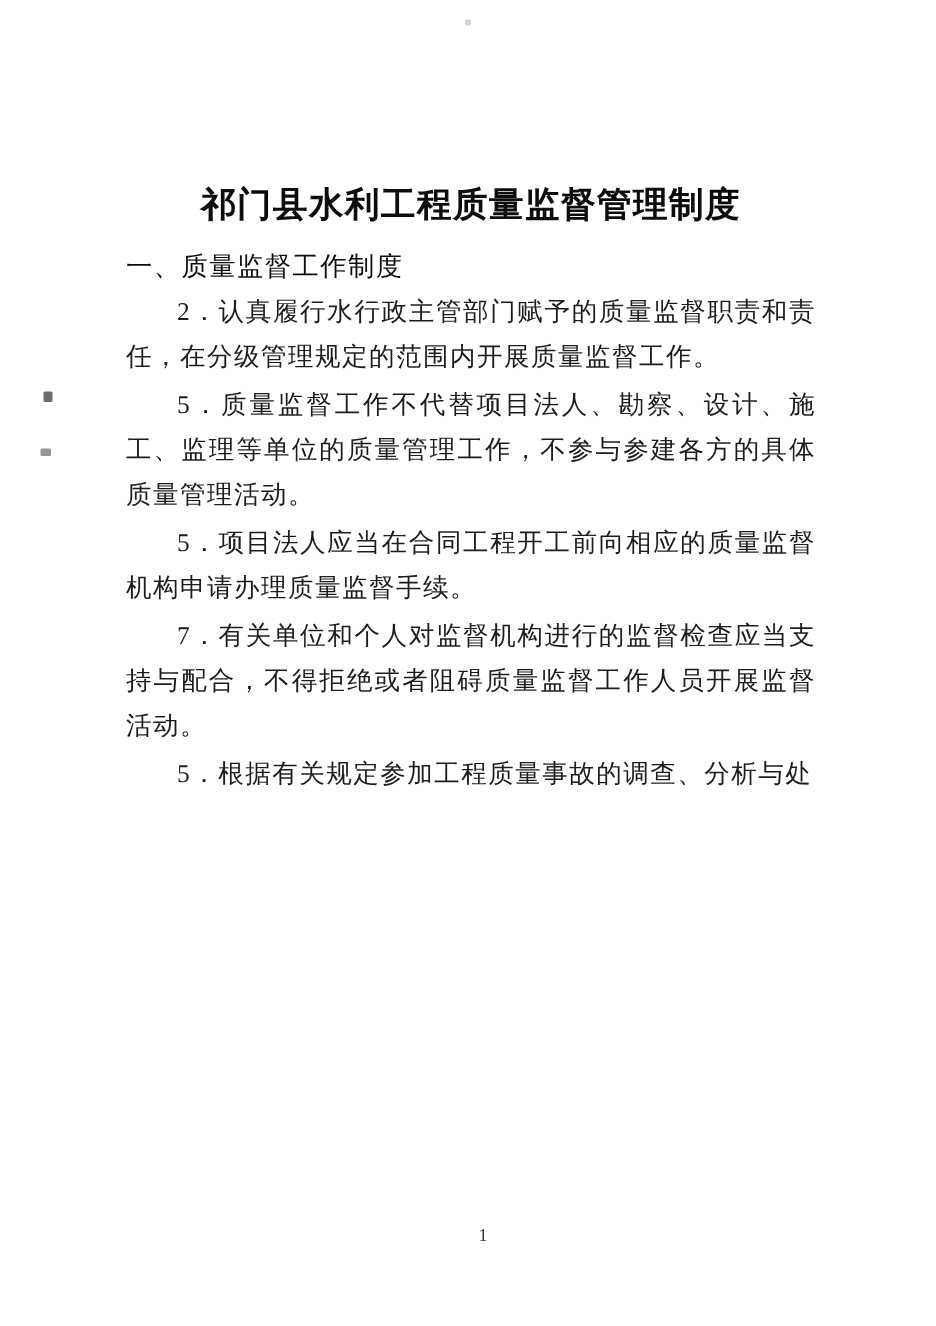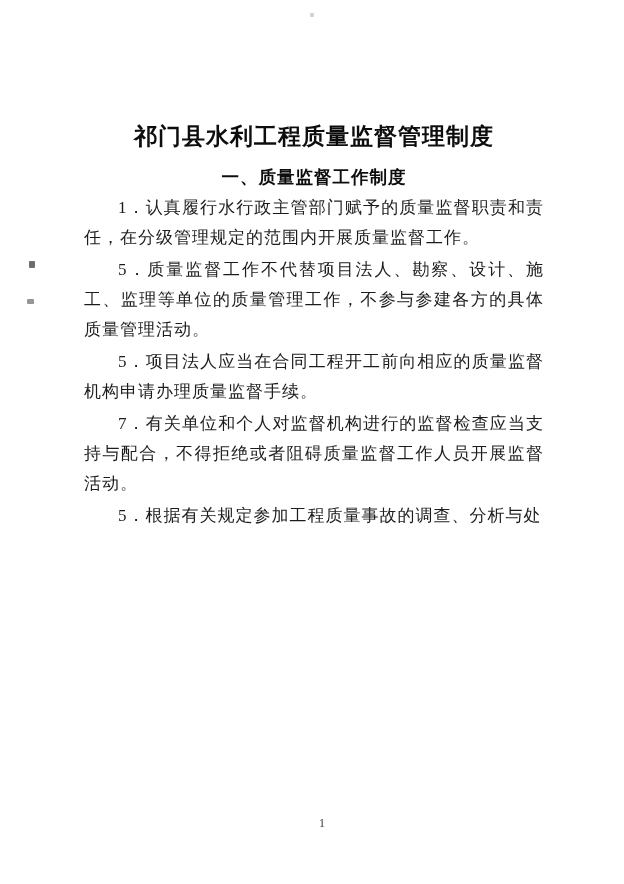--- a/index.html
+++ b/index.html
@@ -37,23 +37,23 @@
     font-size: 17px;
     line-height: 30px;
     letter-spacing: 1px;
     text-align: justify;
     text-justify: inter-character;
     text-indent: 2em;
     margin: 0;
     color: #1c1c1c;
   }
   .section-heading {
-    text-align: center;
+    text-align: left;
     font-size: 17.5px;
-    font-weight: bold;
+    font-weight: normal;
     color: #0d0d0d;
     line-height: 31px;
     letter-spacing: 1px;
     margin: 0;
   }
   .item {
     margin: 0 0 2px 0;
   }
   .page-number {
     position: absolute;
@@ -80,21 +80,21 @@
   <span class="artifact artifact-1"></span>
   <span class="artifact artifact-2"></span>
   <span class="artifact artifact-3"></span>
 
   <div class="content">
     <h1 class="doc-title">祁门县水利工程质量监督管理制度</h1>
 
 
     <h2 class="section-heading">一、质量监督工作制度</h2>
 
-    <p class="para item">1．认真履行水行政主管部门赋予的质量监督职责和责任，在分级管理规定的范围内开展质量监督工作。</p>
+    <p class="para item">2．认真履行水行政主管部门赋予的质量监督职责和责任，在分级管理规定的范围内开展质量监督工作。</p>
     <p class="para item">5．质量监督工作不代替项目法人、勘察、设计、施工、监理等单位的质量管理工作，不参与参建各方的具体质量管理活动。</p>
     <p class="para item">5．项目法人应当在合同工程开工前向相应的质量监督机构申请办理质量监督手续。</p>
     <p class="para item">7．有关单位和个人对监督机构进行的监督检查应当支持与配合，不得拒绝或者阻碍质量监督工作人员开展监督活动。</p>
     <p class="para item">5．根据有关规定参加工程质量事故的调查、分析与处</p>
   </div>
 
   <div class="page-number">1</div>
 
 </div>
 

